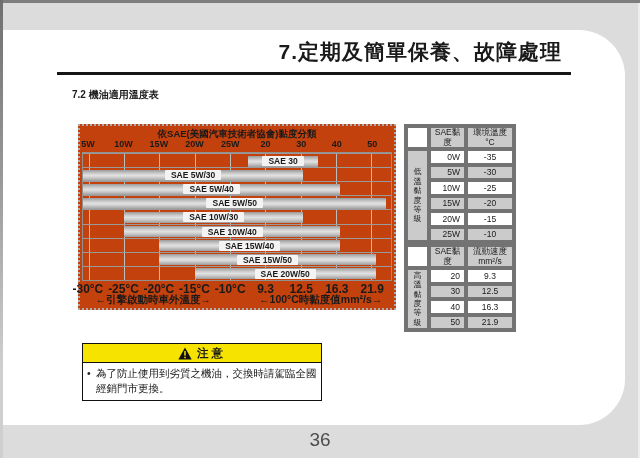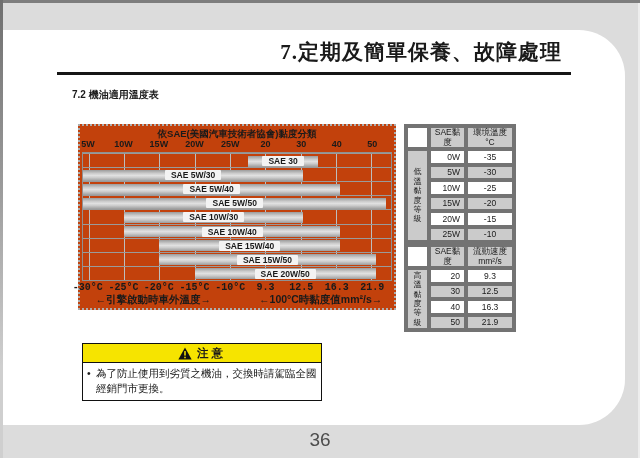--- a/index.html
+++ b/index.html
@@ -2,37 +2,37 @@
 <html><head>
 <meta charset="utf-8">
 <style>
   html,body{margin:0;padding:0;}
   body{width:640px;height:458px;background:#dcdcdc;font-family:"Liberation Sans","DejaVu Sans",sans-serif;color:#1a1a1a;position:relative;overflow:hidden;}
   .stage{position:absolute;inset:0;}
   .top-line{position:absolute;left:0;top:0;width:640px;height:3px;background:#7e7e7e;}
   .left-line{position:absolute;left:0;top:0;width:3px;height:458px;background:linear-gradient(#6f6f6f,#9a9a9a 40%,#cfcfcf 80%);}
   .right-sliver{position:absolute;right:0;top:3px;width:2px;height:455px;background:#ededed;}
   .card{position:absolute;left:3px;top:30px;width:622px;height:395px;background:#ffffff;border-radius:0 46px 46px 0;}
-  .doc-title{position:absolute;top:38px;right:78px;font-family:Liberation Serif, serif;font-weight:bold;font-size:21px;letter-spacing:1px;}
+  .doc-title{position:absolute;top:38px;right:78px;font-family:Liberation Sans, sans-serif;font-weight:bold;font-size:21px;letter-spacing:1px;}
   .title-rule{position:absolute;left:57px;top:72px;width:514px;height:3px;background:#161616;}
   .section-title{position:absolute;left:72px;top:88px;font-size:10px;font-weight:bold;}
 
   
   .chart{position:absolute;left:78px;top:124px;width:318px;height:186px;border:2px dotted #adadad;box-sizing:border-box;background:#c2410c;}
   .chart-title{position:absolute;top:2px;left:0;width:100%;text-align:center;font-size:9.5px;font-weight:bold;}
   .axis-top{position:absolute;top:13px;left:2px;right:2px;height:12px;}
   .axis-top span{position:absolute;transform:translateX(-50%);font-size:9px;font-weight:bold;white-space:nowrap;}
   .plot{position:absolute;left:2px;right:2px;top:26px;height:129px;border:1px solid #919191;box-sizing:border-box;}
   .gridline{position:absolute;top:0;bottom:0;width:1px;background:#bdbdbd;}
   .crow{position:relative;height:14.11px;border-top:1px solid #9a9a9a;box-sizing:border-box;}
   .crow:first-child{border-top:none;}
   .bar{position:absolute;top:1.5px;height:11px;background:linear-gradient(#9c9c9c,#cdcdcd 32%,#e0e0e0 50%,#cdcdcd 68%,#9c9c9c);display:flex;align-items:center;justify-content:center;}
   .bar-chip{background:#f3f3f3;font-size:8.5px;font-weight:bold;line-height:10px;padding:0 6px;border-radius:1px;white-space:nowrap;}
   .axis-bottom{position:absolute;top:156px;left:2px;right:2px;height:11px;}
-  .axis-bottom span{position:absolute;transform:translateX(-50%);font-size:10px;font-weight:bold;white-space:nowrap;font-family:Liberation Mono, monospace;}
+  .axis-bottom span{position:absolute;transform:translateX(-50%);font-size:12px;font-weight:bold;white-space:nowrap;}
   .chart-legend{position:absolute;top:167px;left:2px;right:2px;height:15px;}
   .chart-legend span{position:absolute;transform:translateX(-50%);font-size:10.5px;font-weight:bold;white-space:nowrap;}
   .legend-left{left:23%;}
   .legend-right{left:77%;}
 
   
   .vtable{position:absolute;left:404px;top:124px;width:108px;}
   .vtable table{border-collapse:collapse;width:108px;table-layout:fixed;}
   .vtable td{border:4px solid #737373;font-size:8.5px;padding:0;box-sizing:border-box;margin-left:22px;}
   .vtable col.c-lab{width:23px;}

